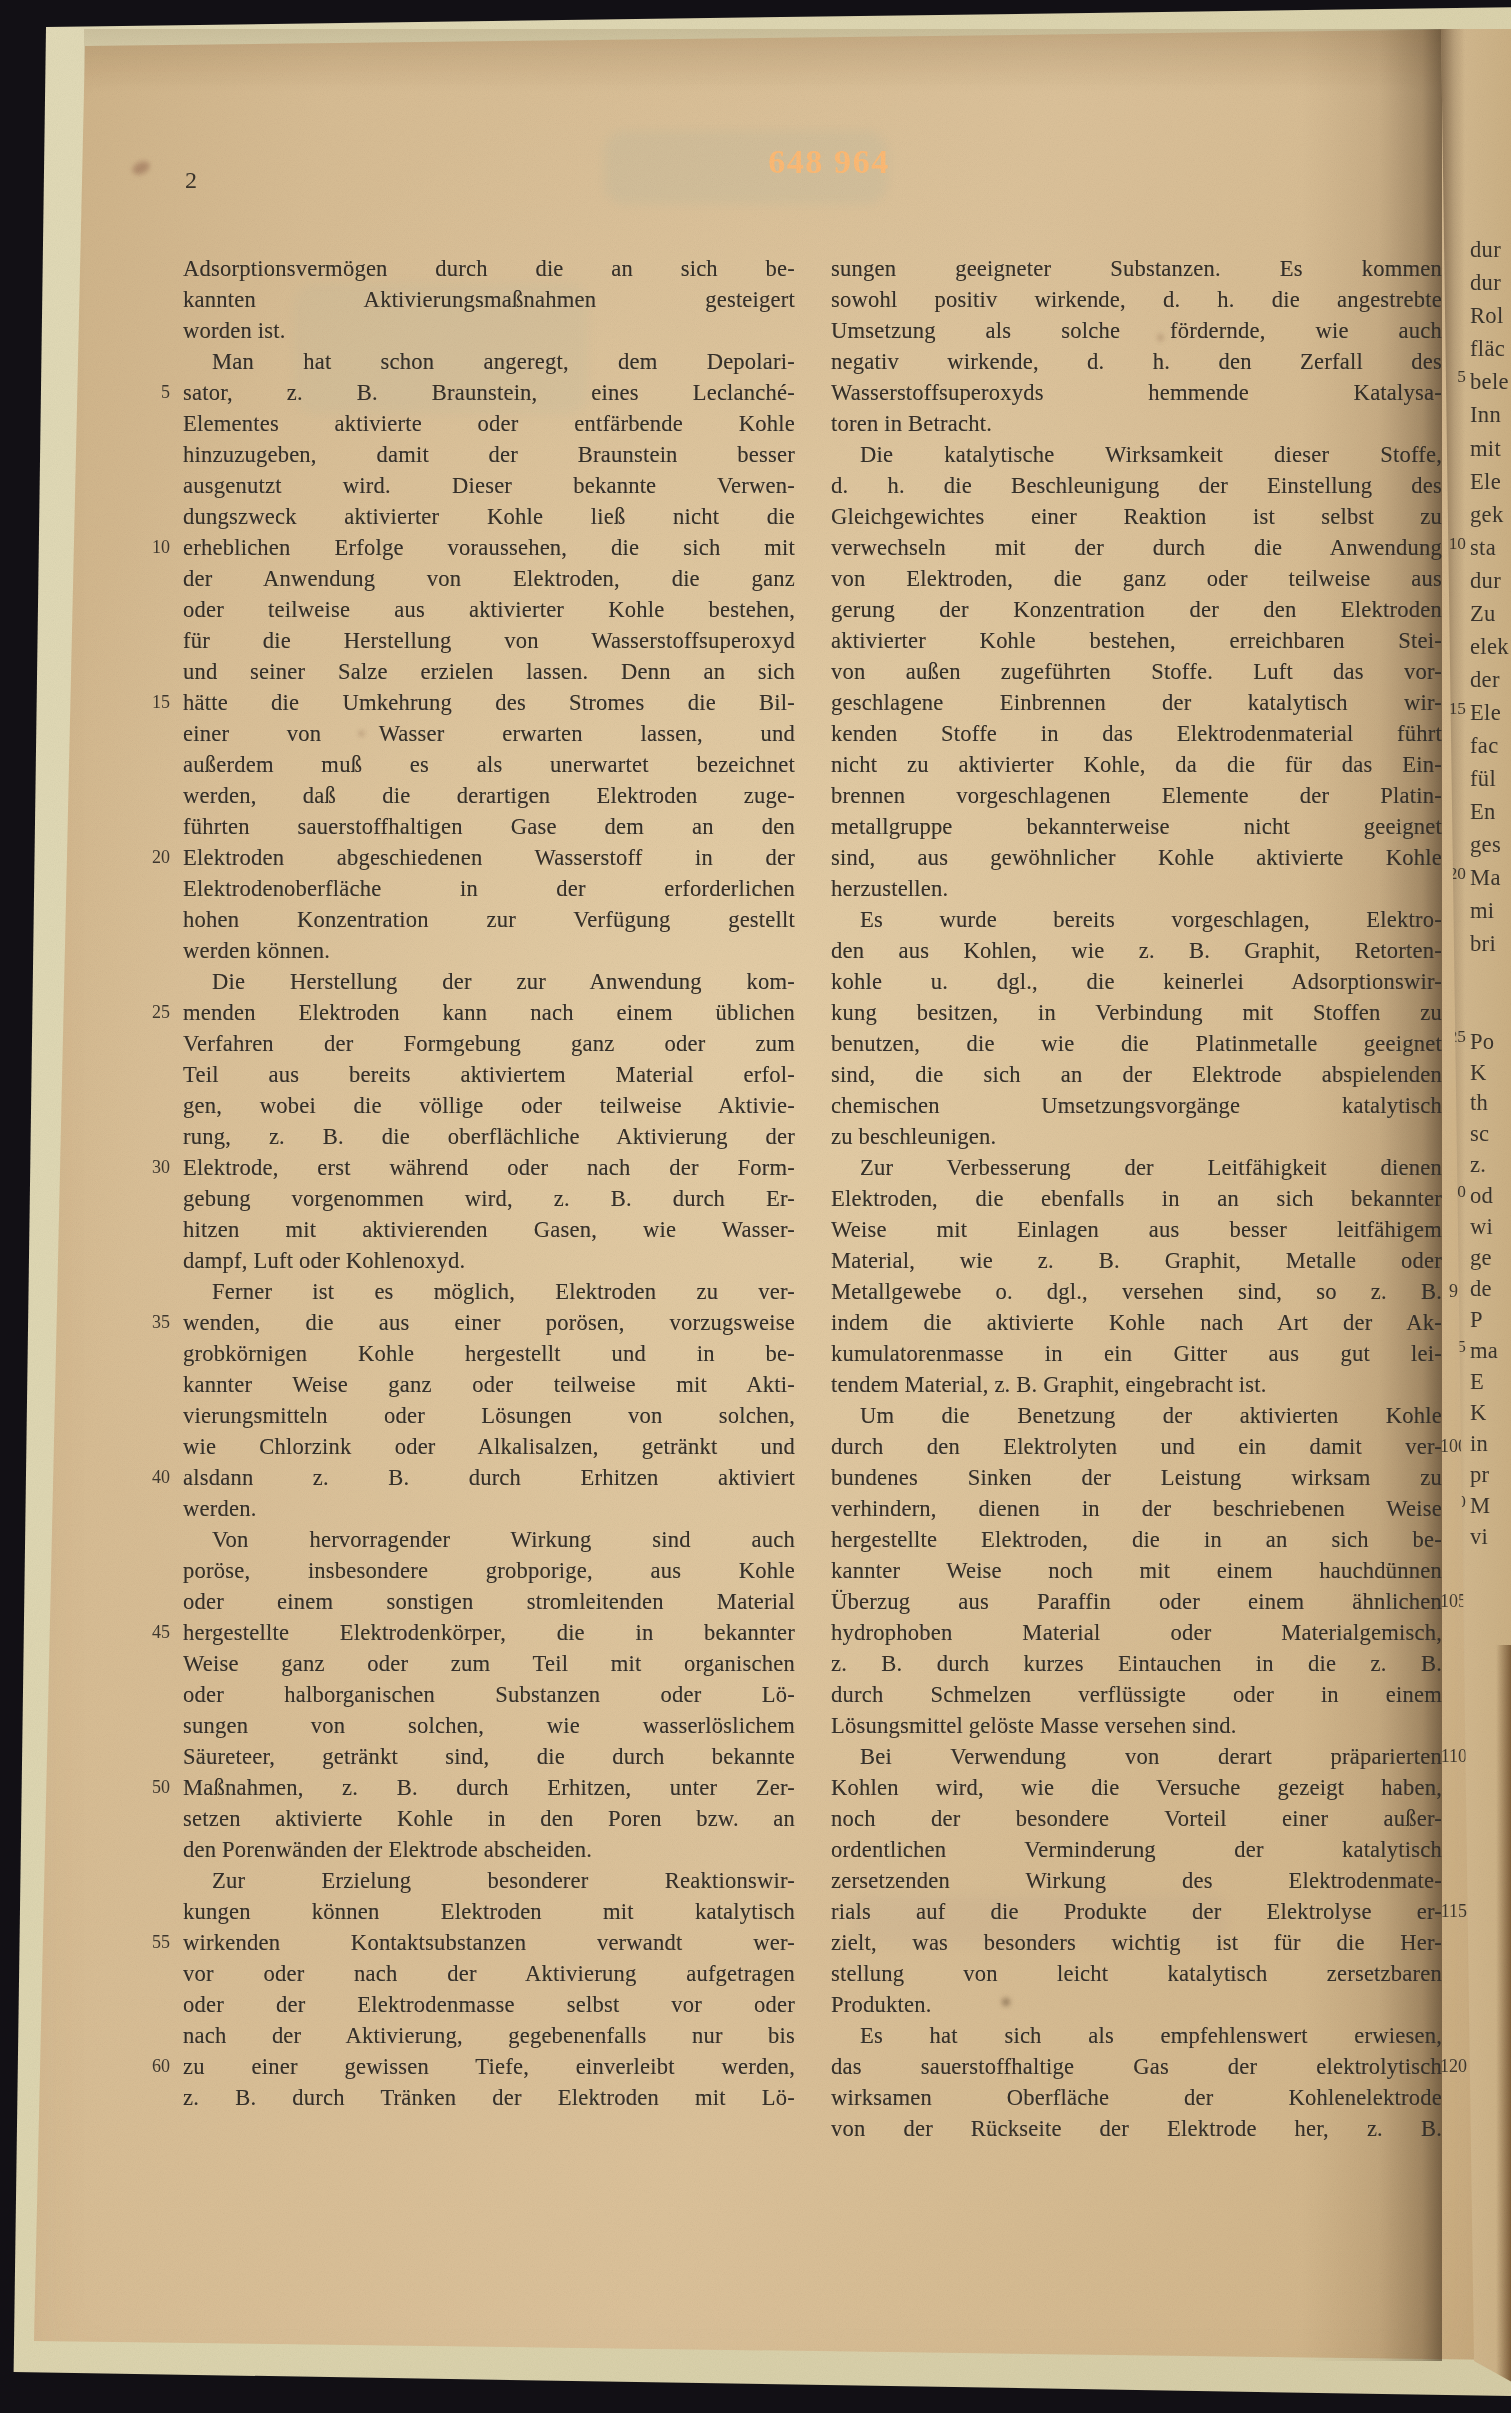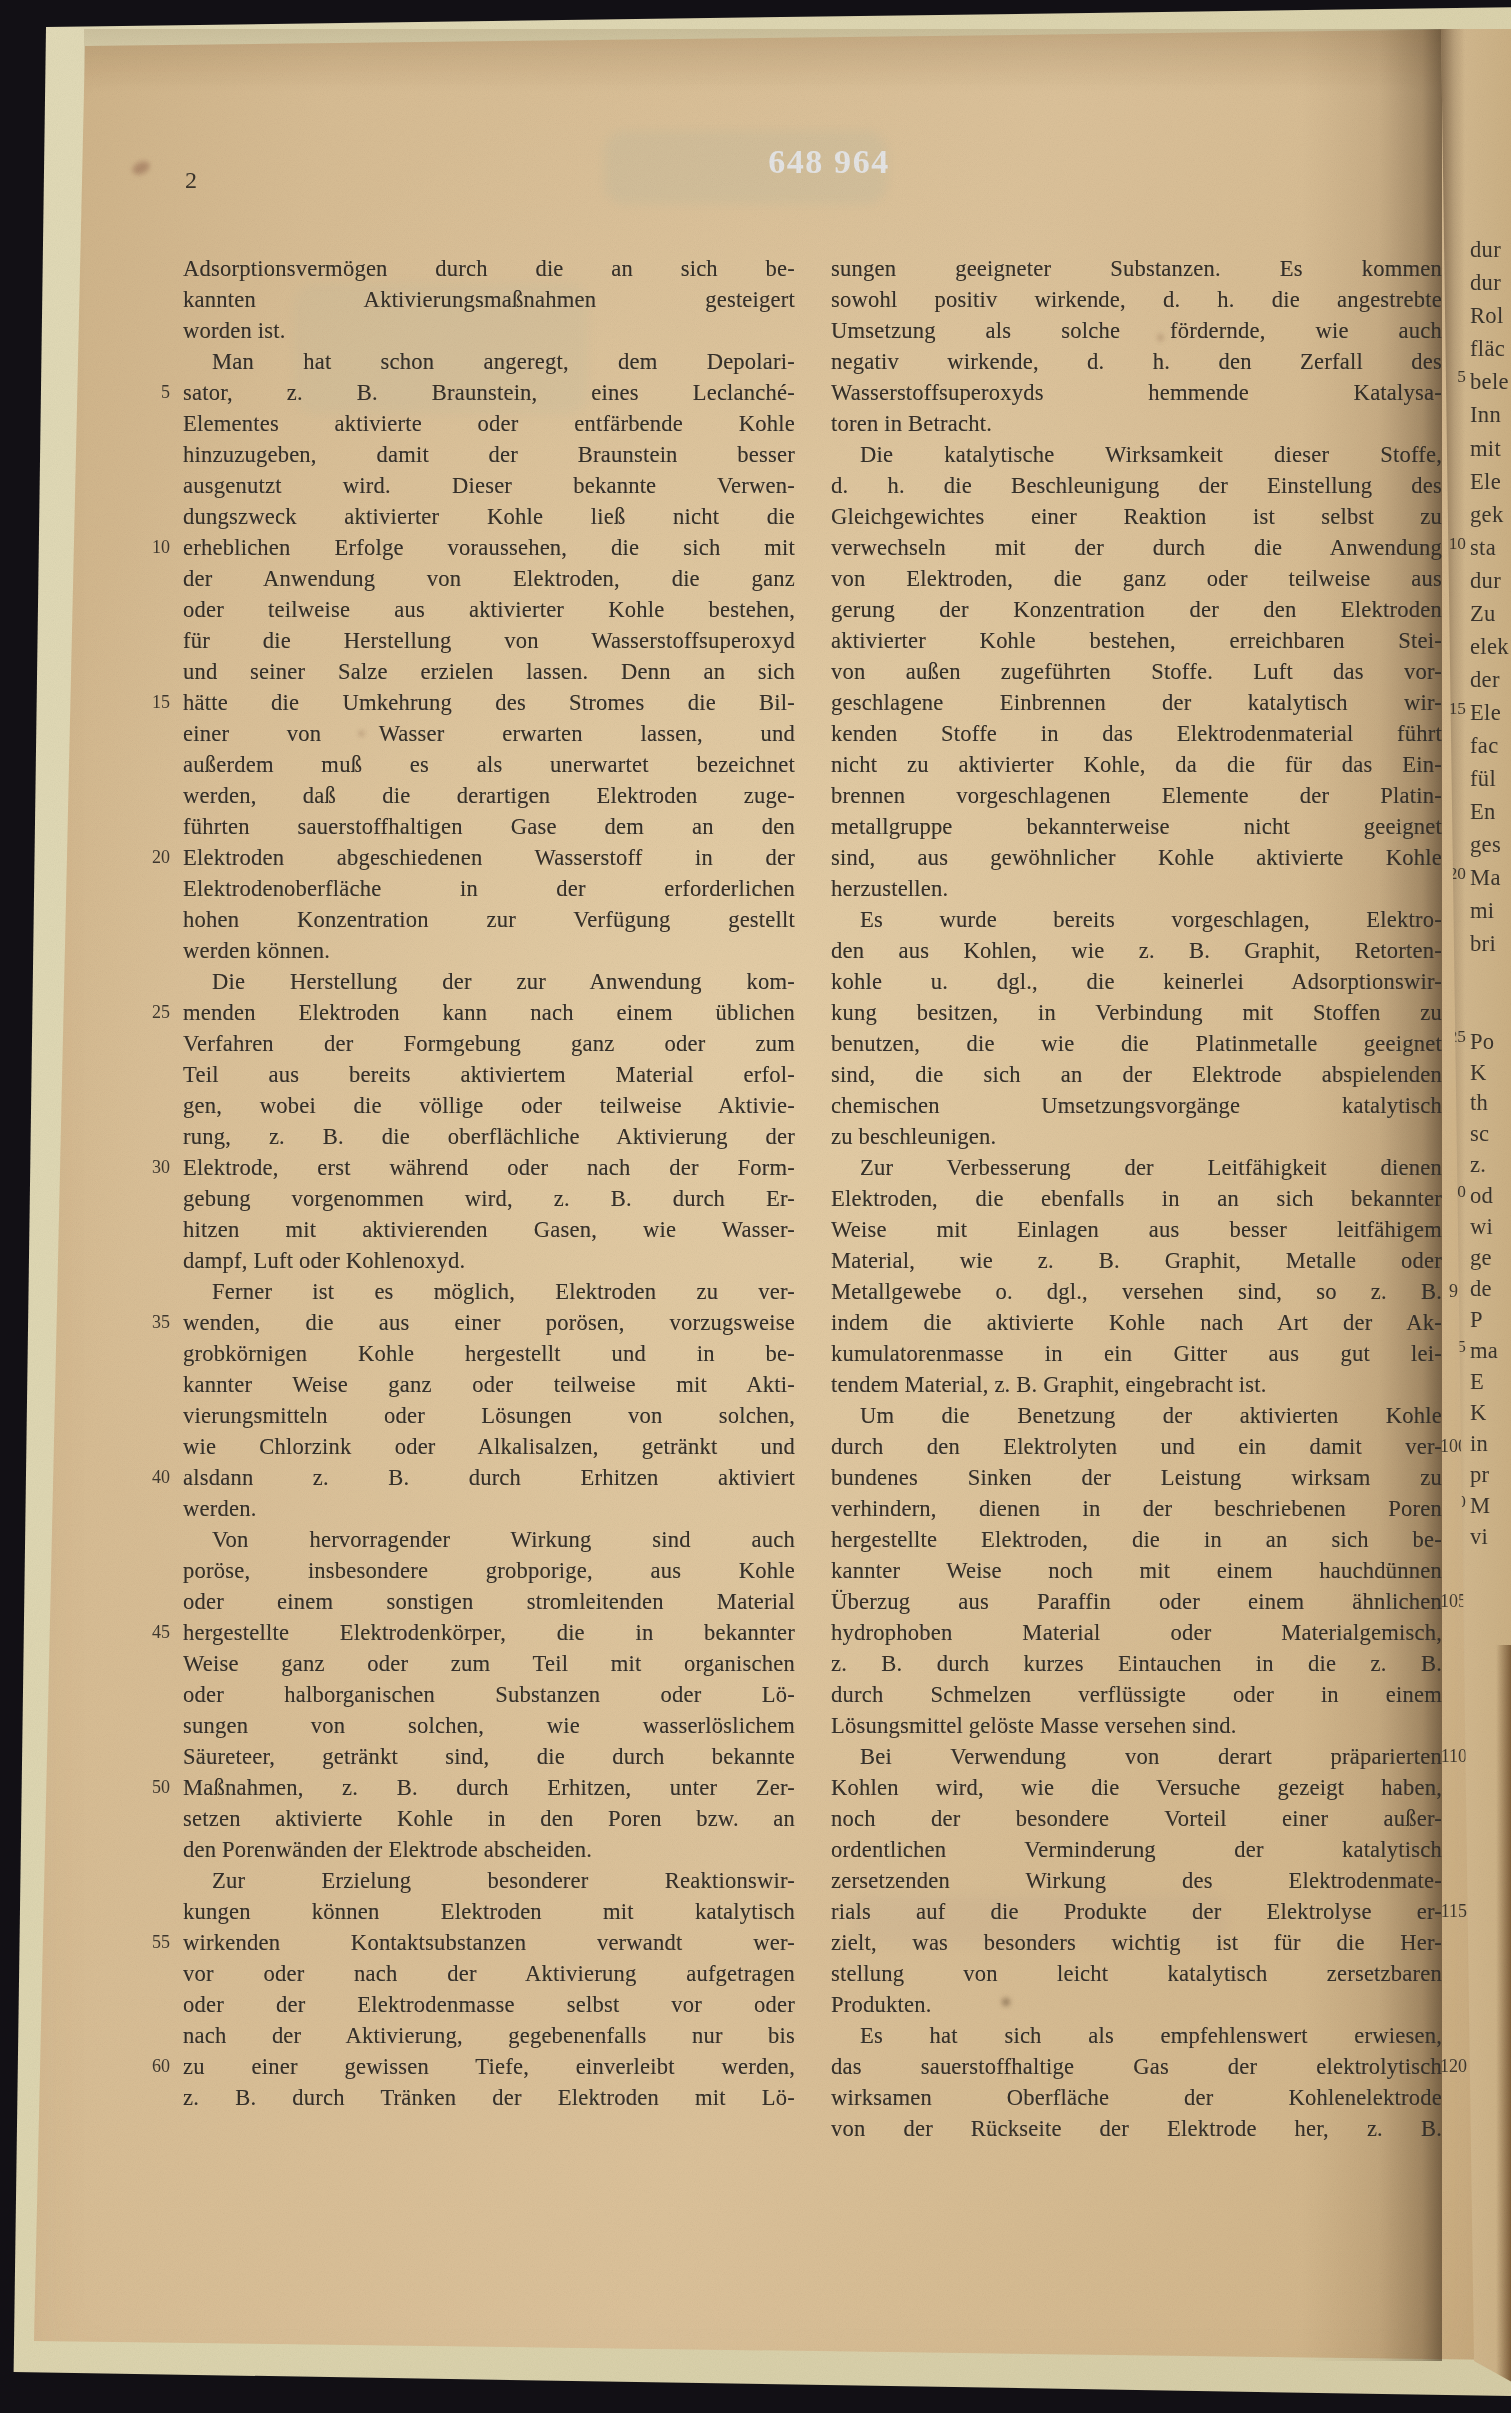--- a/index.html
+++ b/index.html
@@ -32,21 +32,21 @@
   .sliver .edge-dark{position:absolute;top:1616px;right:0;width:15.7px;height:737px;
     background:linear-gradient(to left,rgba(95,62,30,.75),rgba(95,62,30,0));}
   .sliver .frag{position:absolute;white-space:nowrap;overflow:hidden;width:45px;
     font-size:22.6px;line-height:31.5px;color:#3a342c;letter-spacing:0.3px;}
   .sliver .snum{position:absolute;right:46px;width:37px;text-align:right;
     font-size:17.3px;line-height:29px;color:#3d362d;}
 
   
   .pagenum{position:absolute;left:185px;top:167px;z-index:4;font-size:24px;color:#3a342c;}
   .patno{position:absolute;left:745px;top:143px;width:168px;z-index:4;text-align:center;
-    font-size:34px;font-weight:bold;letter-spacing:1.6px;color:#e5e5e5;}
+    font-size:34px;font-weight:bold;letter-spacing:1.6px;color:#fdba74;}
 
   
   .col{position:absolute;top:253px;z-index:4;}
   .col-left{left:183px;width:612px;}
   .col-right{left:831px;width:611px;}
   .line{position:relative;height:31px;}
   .ltext{display:block;font-size:22.6px;line-height:31px;color:#35302a;
     text-align:justify;text-align-last:justify;letter-spacing:0.2px;
     text-shadow:0 0 0.5px rgba(53,48,42,.35);}
   .line.end .ltext{text-align-last:left;}
@@ -582,21 +582,21 @@
         <span class="ltext">durch den Elektrolyten und ein damit ver-</span>
       </div>
 
       <div class="line">
         <span class="lnum lnum-right"></span>
         <span class="ltext">bundenes Sinken der Leistung wirksam zu</span>
       </div>
 
       <div class="line">
         <span class="lnum lnum-right"></span>
-        <span class="ltext">verhindern, dienen in der beschriebenen Poren</span>
+        <span class="ltext">verhindern, dienen in der beschriebenen Weise</span>
       </div>
 
       <div class="line">
         <span class="lnum lnum-right"></span>
         <span class="ltext">hergestellte Elektroden, die in an sich be-</span>
       </div>
 
       <div class="line">
         <span class="lnum lnum-right"></span>
         <span class="ltext">kannter Weise noch mit einem hauchdünnen</span>

